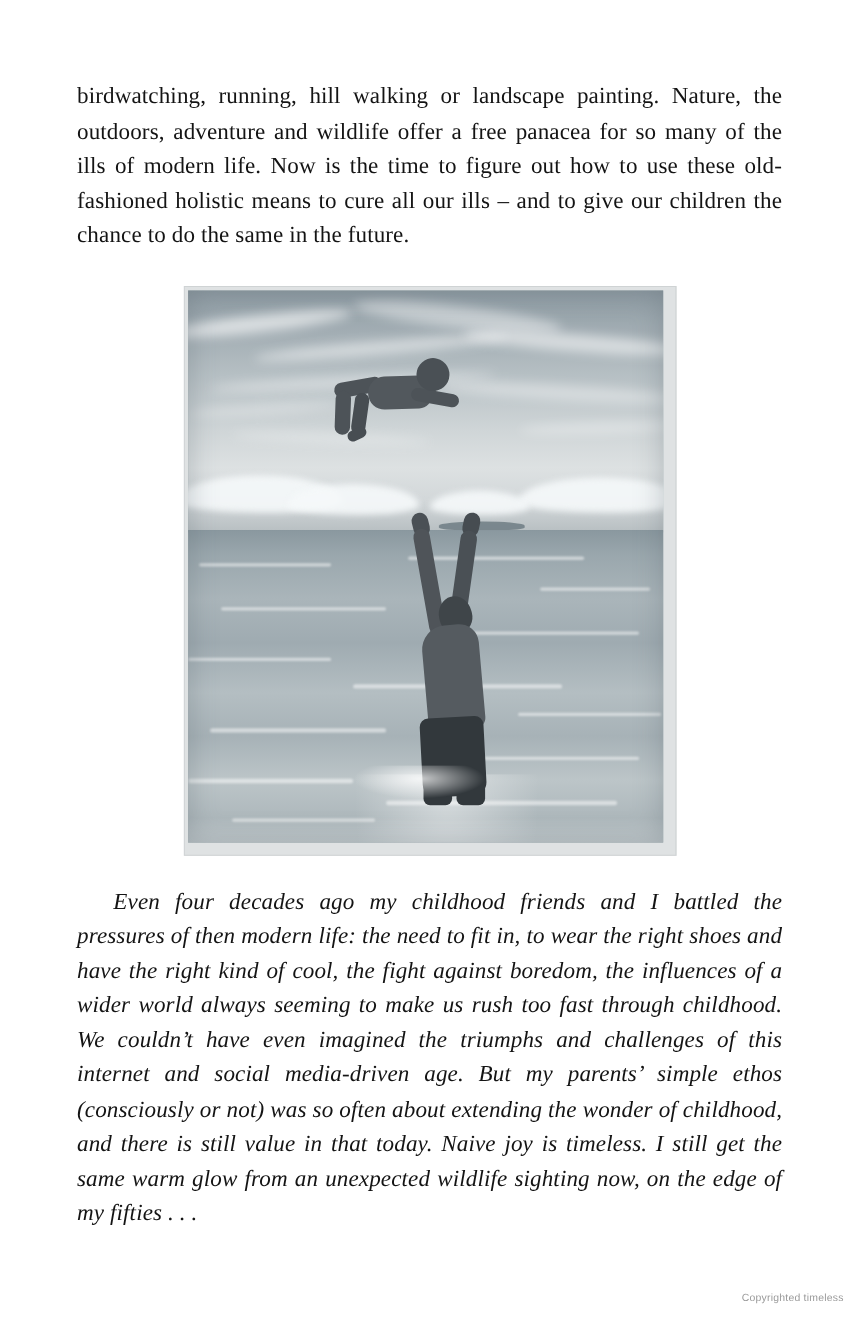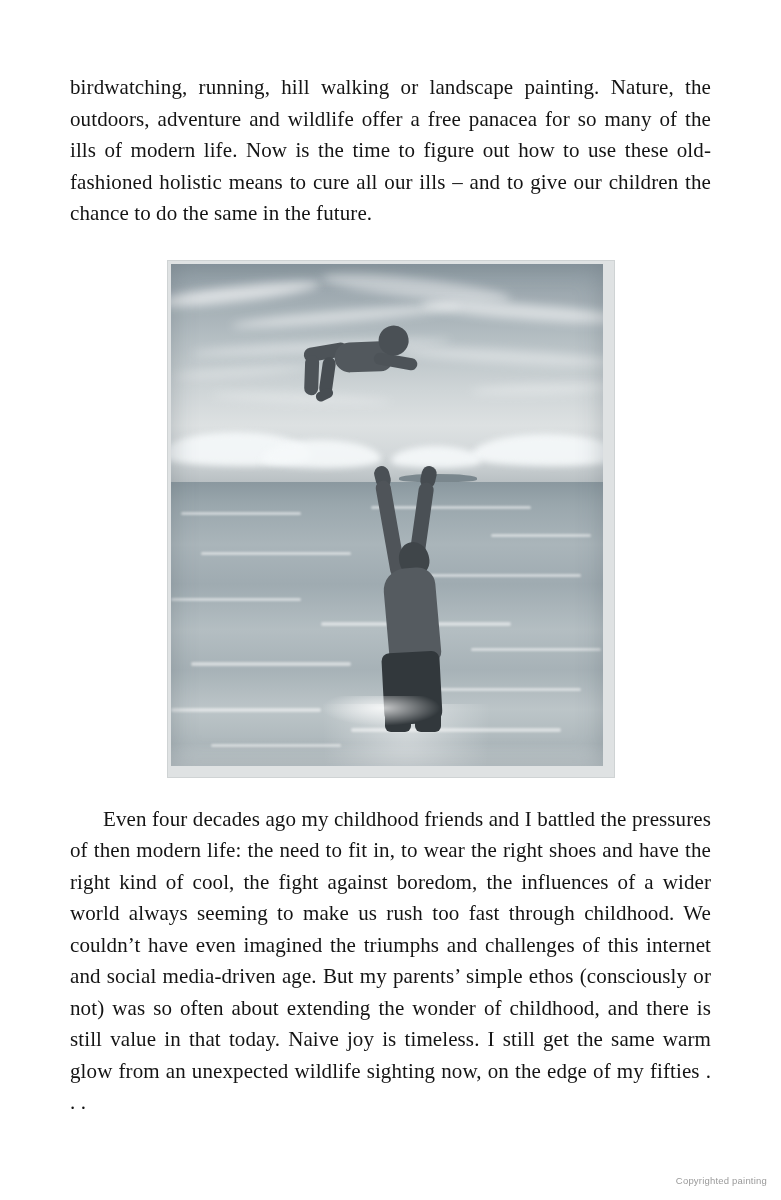--- a/index.html
+++ b/index.html
@@ -31,20 +31,21 @@
   p.body-text {
     margin: 0 0 0 0;
     font-size: 21px;
     line-height: 31.5px;
     text-align: justify;
     text-justify: inter-word;
     letter-spacing: 0.1px;
   }
   p.para-indent {
     text-indent: 33px;
+    font-style: italic;
   }
   .figure {
     margin: 30px 0 26px 0;
     display: flex;
     justify-content: center;
   }
   .photo-frame {
     width: 440px;
     height: 510px;
     padding: 4px;
@@ -361,14 +362,14 @@
           </div>
 
           <div class="vignette"></div>
         </div>
       </div>
     </div>
 
     <p class="body-text para-indent">Even four decades ago my childhood friends and I battled the pressures of then modern life: the need to fit in, to wear the right shoes and have the right kind of cool, the fight against boredom, the influences of a wider world always seeming to make us rush too fast through childhood. We couldn’t have even imagined the triumphs and challenges of this internet and social media-driven age. But my parents’ simple ethos (consciously or not) was so often about extending the wonder of childhood, and there is still value in that today. Naive joy is timeless. I still get the same warm glow from an unexpected wildlife sighting now, on the edge of my fifties . . .</p>
   </div>
 
-  <div class="copyright">Copyrighted painting</div>
+  <div class="copyright">Copyrighted timeless</div>
 </div>
 
 </body></html>

